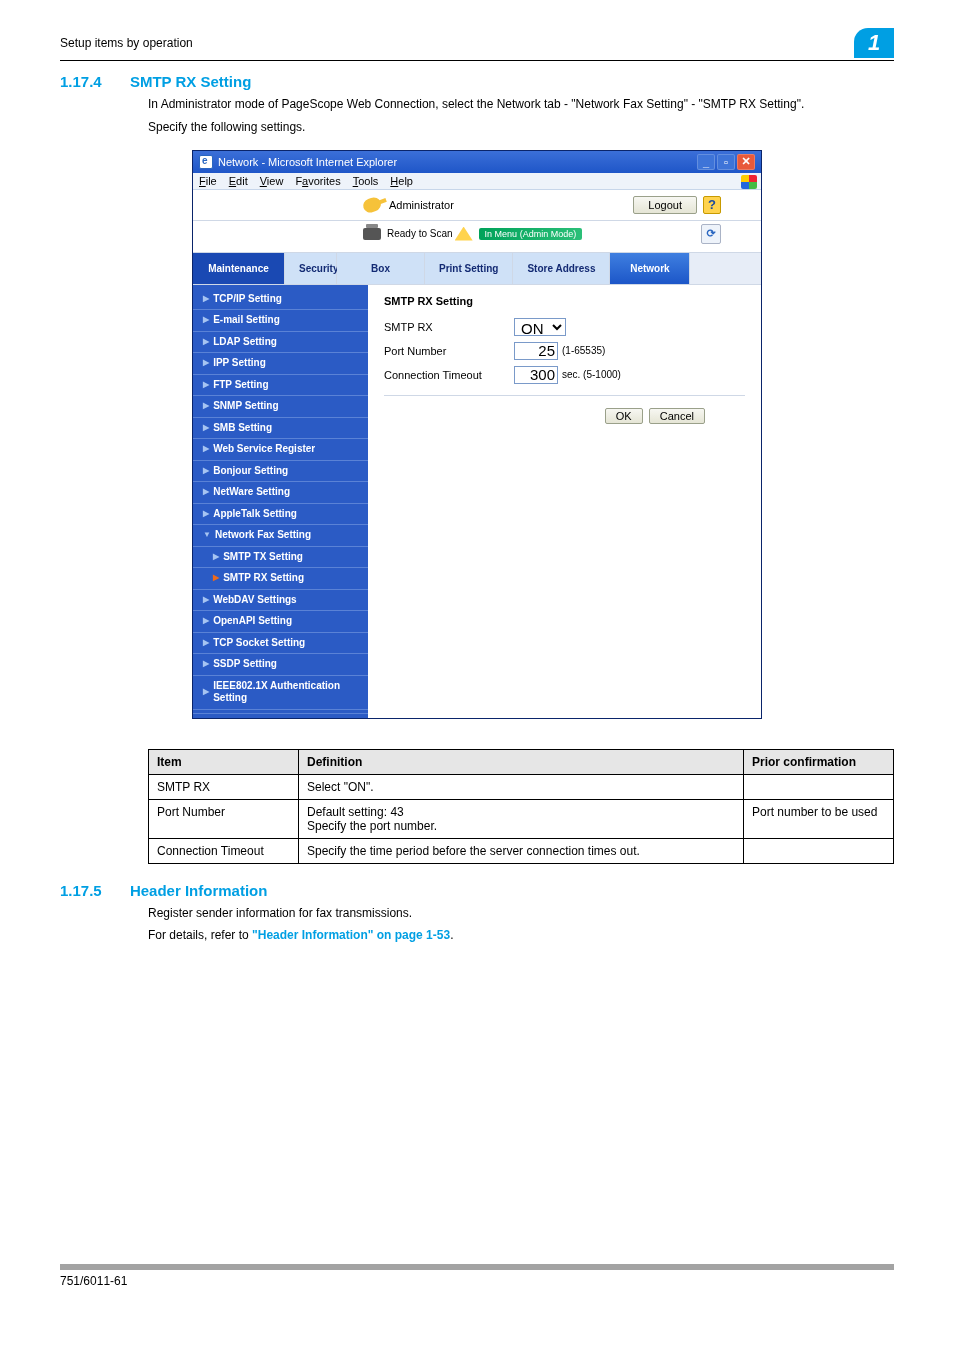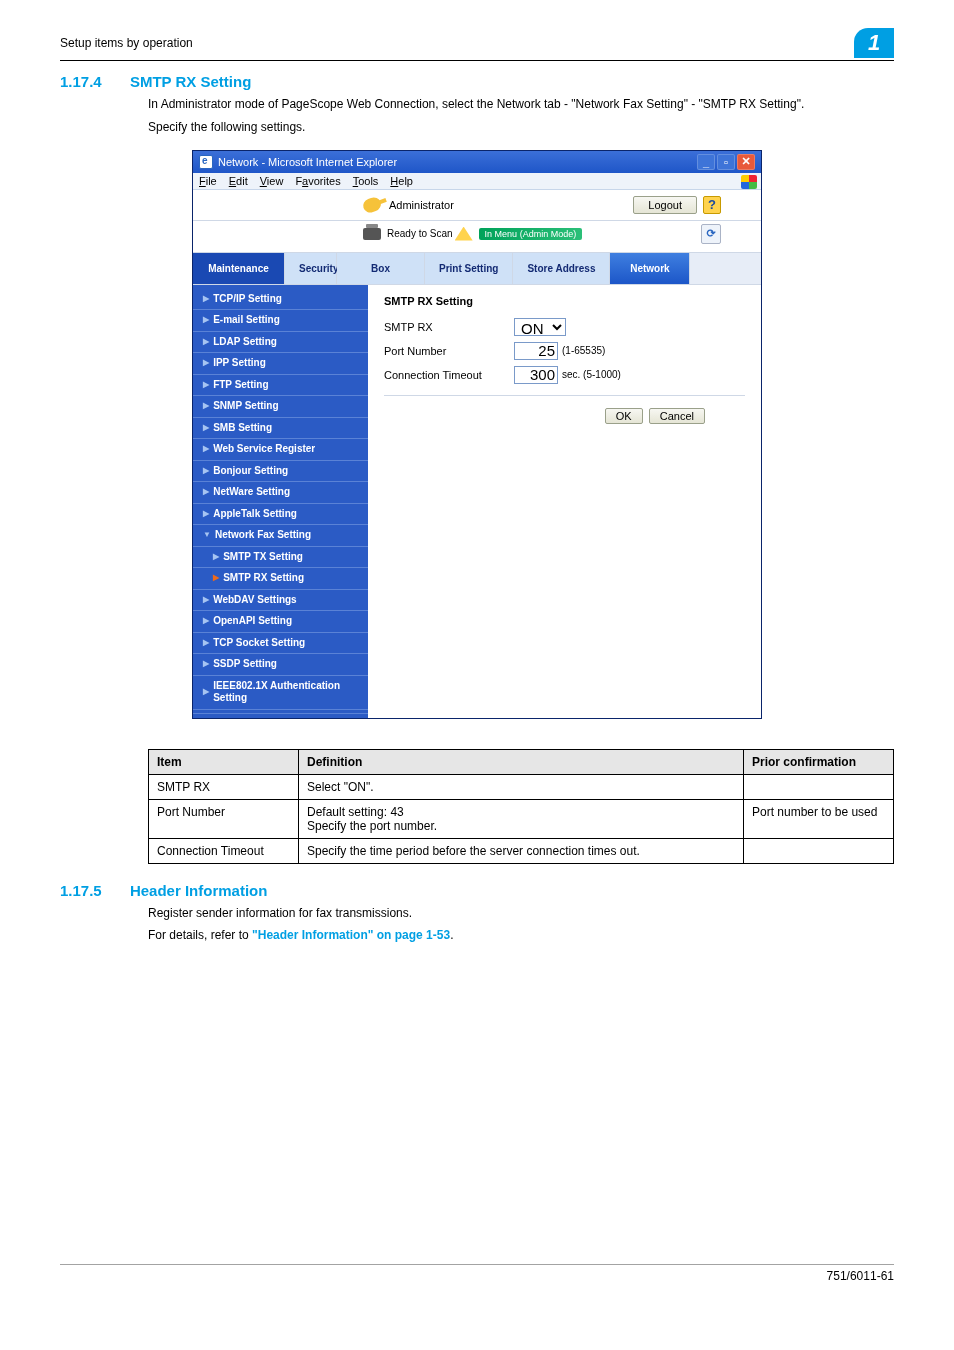--- a/index.html
+++ b/index.html
@@ -247,22 +247,22 @@
   }
   table.deftbl th {
     background:#e6e6e6;
     font-weight:bold;
   }
   table.deftbl th:nth-child(1), table.deftbl td:nth-child(1) { width:150px; }
   table.deftbl th:nth-child(3), table.deftbl td:nth-child(3) { width:150px; }
 
   .footer {
     display:flex;
-    justify-content:flex-end;
-    border-top:1px solid #a3a3a3;
+    justify-content:flex-start;
+    border-top:6px solid #a3a3a3;
     margin-top:320px;
     padding-top:4px;
     font-size:12px;
   }
 </style>
 </head>
 <body>
 
 <div class="page">
 

